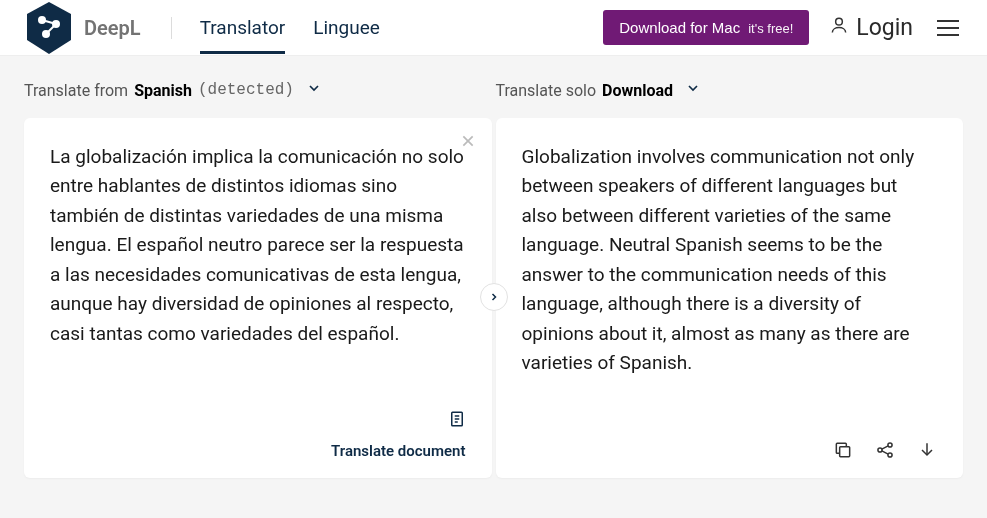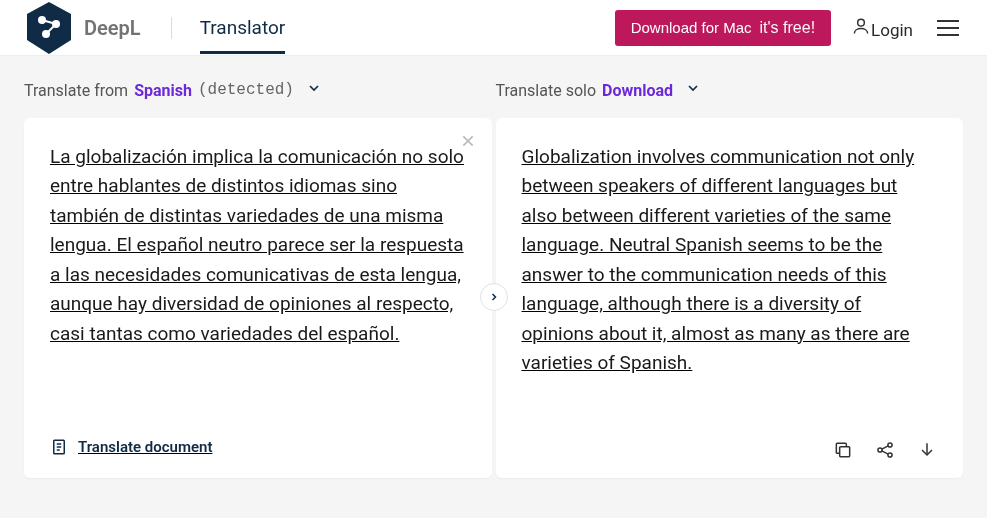--- a/index.html
+++ b/index.html
@@ -33,58 +33,58 @@
   .tab {
     font-size: 19px; color: #0f2b46; padding: 14px 0; position: relative;
     cursor: pointer;
   }
   .tab.active::after {
     content: ""; position: absolute; bottom: -1px; left: 0; right: 0;
     height: 3px; background: #0f2b46;
   }
   .header-right { margin-left: auto; display: flex; align-items: center; gap: 20px; }
   .download-btn {
-    background: #be185d; color: #fff; border: none; border-radius: 3px;
+    background: #701a75; color: #fff; border: none; border-radius: 3px;
     padding: 9px 16px; font-size: 15px; font-weight: 500; cursor: pointer;
     display: flex; align-items: baseline; gap: 8px;
   }
-  .download-btn .sub { font-size: 16px; font-weight: 400; opacity: 0.95; text-align: right; }
+  .download-btn .sub { font-size: 13px; font-weight: 400; opacity: 0.95; text-align: right; }
   .login-btn {
-    display: flex; align-items: flex-end; color: #2a2a2a;
-    font-size: 17px; cursor: pointer;
+    display: flex; align-items: flex-end; gap: 7px; color: #2a2a2a;
+    font-size: 23px; cursor: pointer;
   }
   .hamburger { display: flex; flex-direction: column; gap: 5px; cursor: pointer; padding: 4px;}
   .hamburger span { width: 22px; height: 2px; background: #333; display: block; }
 
   .workspace { padding: 24px; display: flex; gap: 4px; position: relative; }
   .col { flex: 1; display: flex; flex-direction: column; }
   .lang-row {
     display: flex; align-items: center; gap: 6px; font-size: 16px;
     color: #555; margin-bottom: 18px; cursor: pointer;
   }
-  .lang-row .strong { font-weight: 700; color: #6d28d9; }
+  .lang-row .strong { font-weight: 700; color: #000000; }
   .lang-row .muted { color: #666; font-family: Liberation Mono, monospace; }
   .chev-down { margin-left: 6px; }
   .card {
     background: #fff; border-radius: 6px; box-shadow: 0 1px 2px rgba(0,0,0,0.04);
     padding: 24px 26px 18px 26px; flex: 1; display: flex; flex-direction: column;
-    position: relative; min-height: 360px; text-decoration: underline;
+    position: relative; min-height: 360px;
   }
   .text-area {
     font-size: 19px; line-height: 1.55; color: #1a1a1a; flex: 1;
     border: none; outline: none; resize: none; width: 100%;
     font-family: inherit; background: transparent;
   }
   .close-x {
     position: absolute; top: 14px; right: 16px; color: #bbb; font-size: 20px;
     cursor: pointer; line-height: 1;
   }
   .card-footer-left {
-    display: flex; align-items: flex-start; gap: 10px; color: #0f2b46;
-    font-weight: 600; font-size: 15px; cursor: pointer; margin-top: 8px;
+    display: flex; align-items: flex-end; gap: 10px; color: #0f2b46;
+    font-weight: 600; font-size: 15px; cursor: pointer; margin-top: 8px; flex-direction: column;
   }
   .card-footer-right {
     display: flex; align-items: center; justify-content: flex-end; gap: 22px;
     margin-top: 8px;
   }
   .icon-btn { cursor: pointer; color: #333; display: inline-flex; }
   .swap-btn {
     position: absolute; left: 50%; top: 54%; transform: translate(-50%,-50%);
     width: 28px; height: 28px; border-radius: 50%; background: #fff;
     border: 1px solid #e2e2e2; display: flex; align-items: center;
@@ -104,20 +104,21 @@
         <circle cx="22" cy="34" r="4" fill="#fff"></circle>
         <line x1="18" y1="20" x2="32" y2="24" stroke="#fff" stroke-width="2"></line>
         <line x1="32" y1="24" x2="22" y2="34" stroke="#fff" stroke-width="2"></line>
       </svg>
     </span>
     <span class="logo-text">DeepL</span>
   </div>
   <div class="divider-v"></div>
   <div class="tabs">
     <div class="tab active">Translator</div>
+    <div class="tab">Linguee</div>
   </div>
   <div class="header-right">
     <button class="download-btn">
       <span>Download for Mac</span>
       <span class="sub">it's free!</span>
     </button>
     <div class="login-btn">
       <span>
         <svg width="20" height="20" viewBox="0 0 24 24" fill="none" stroke="#333" stroke-width="1.8">
           <circle cx="12" cy="8" r="4"></circle>

